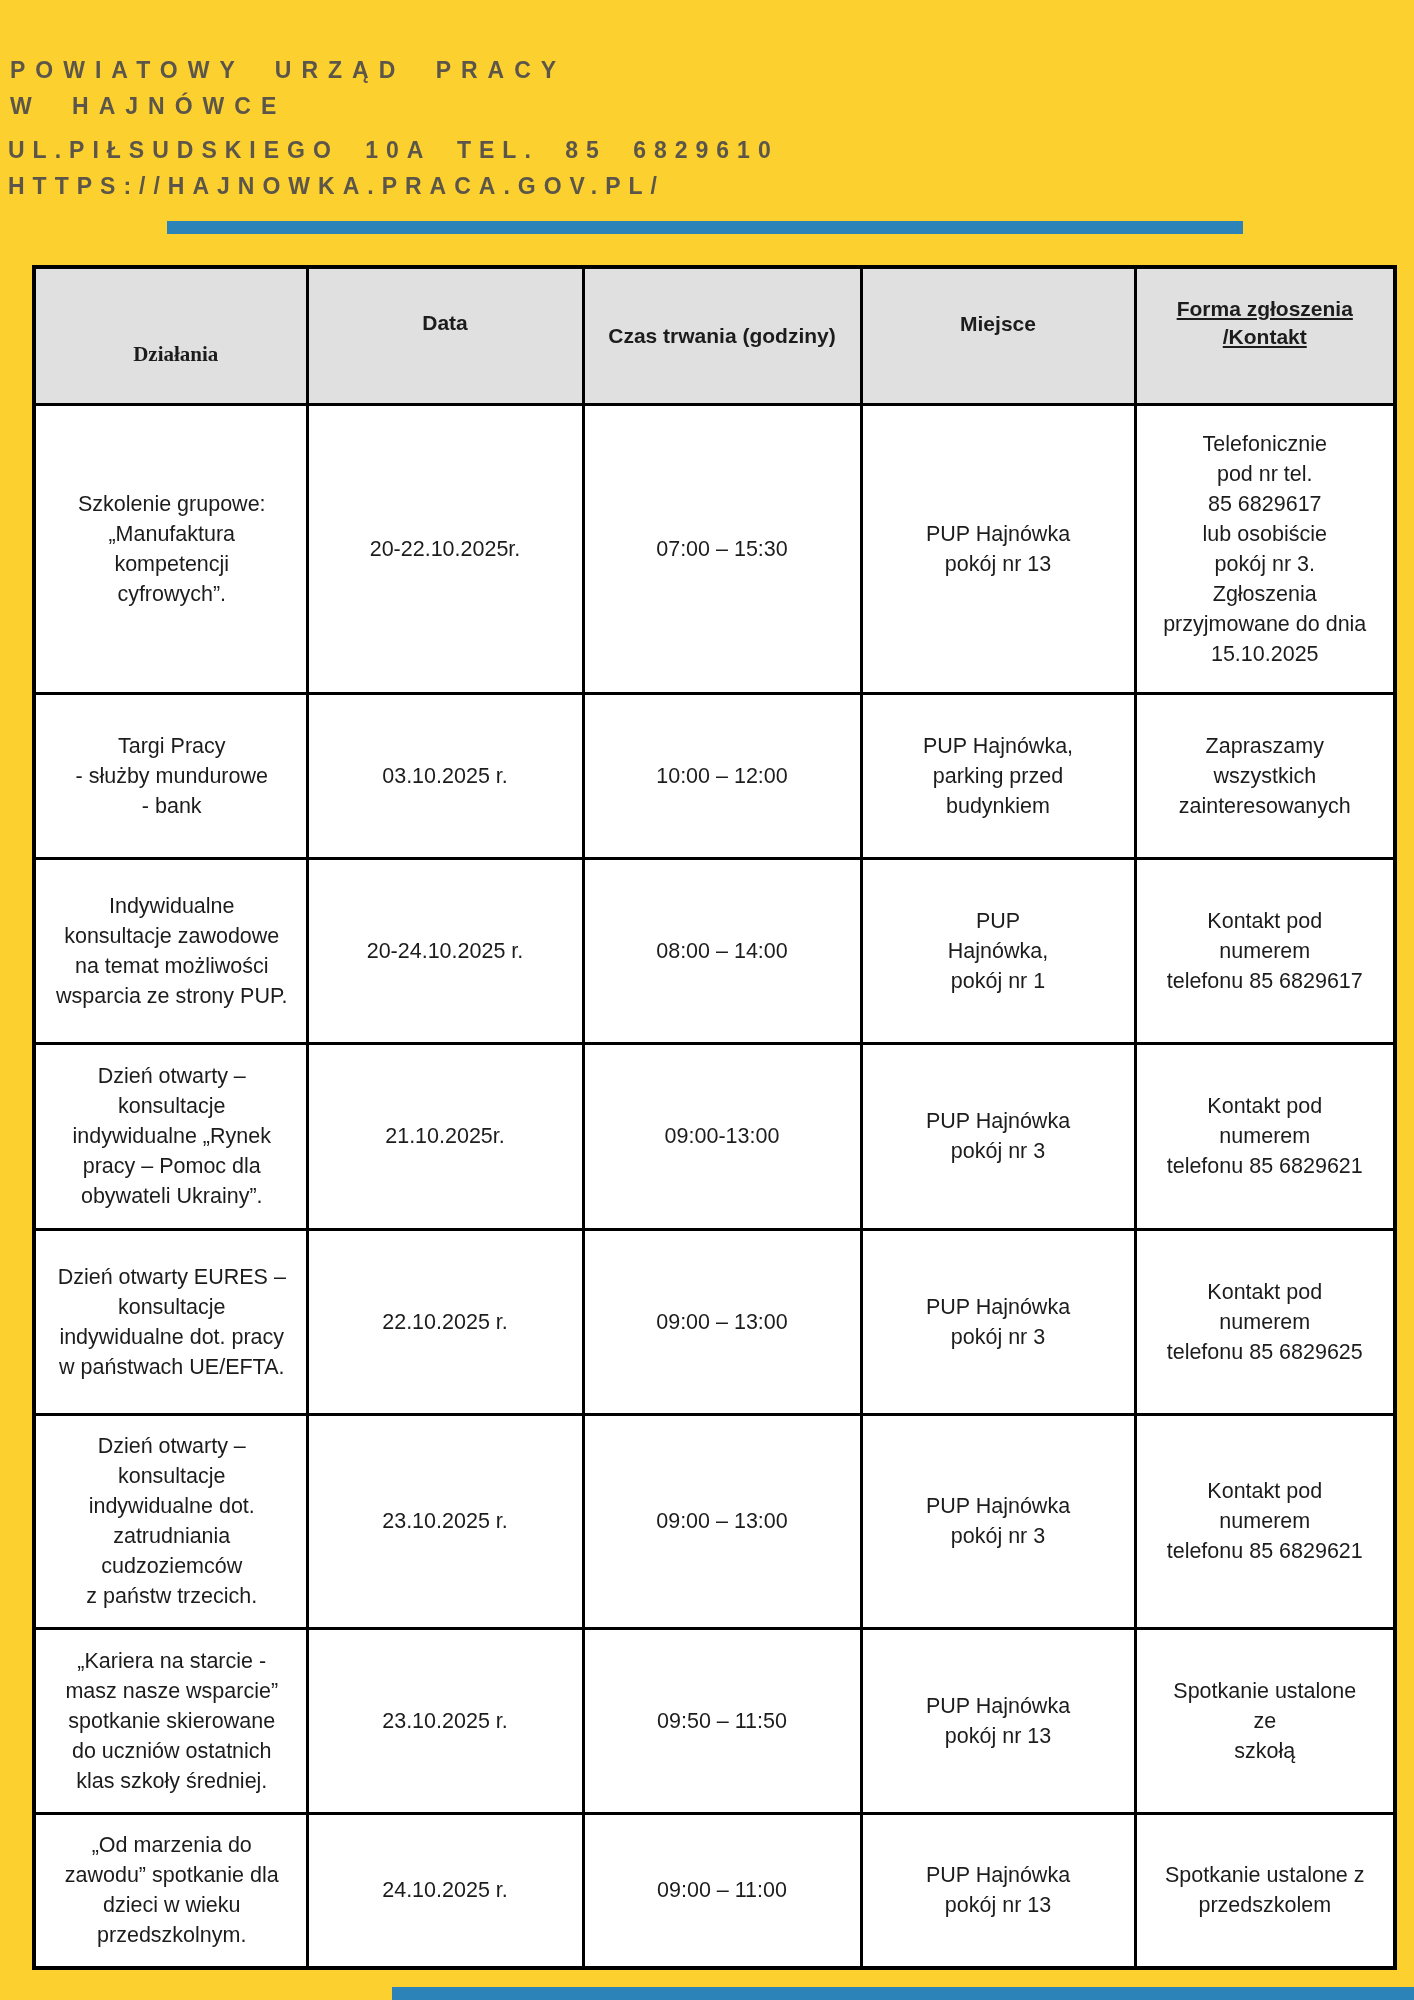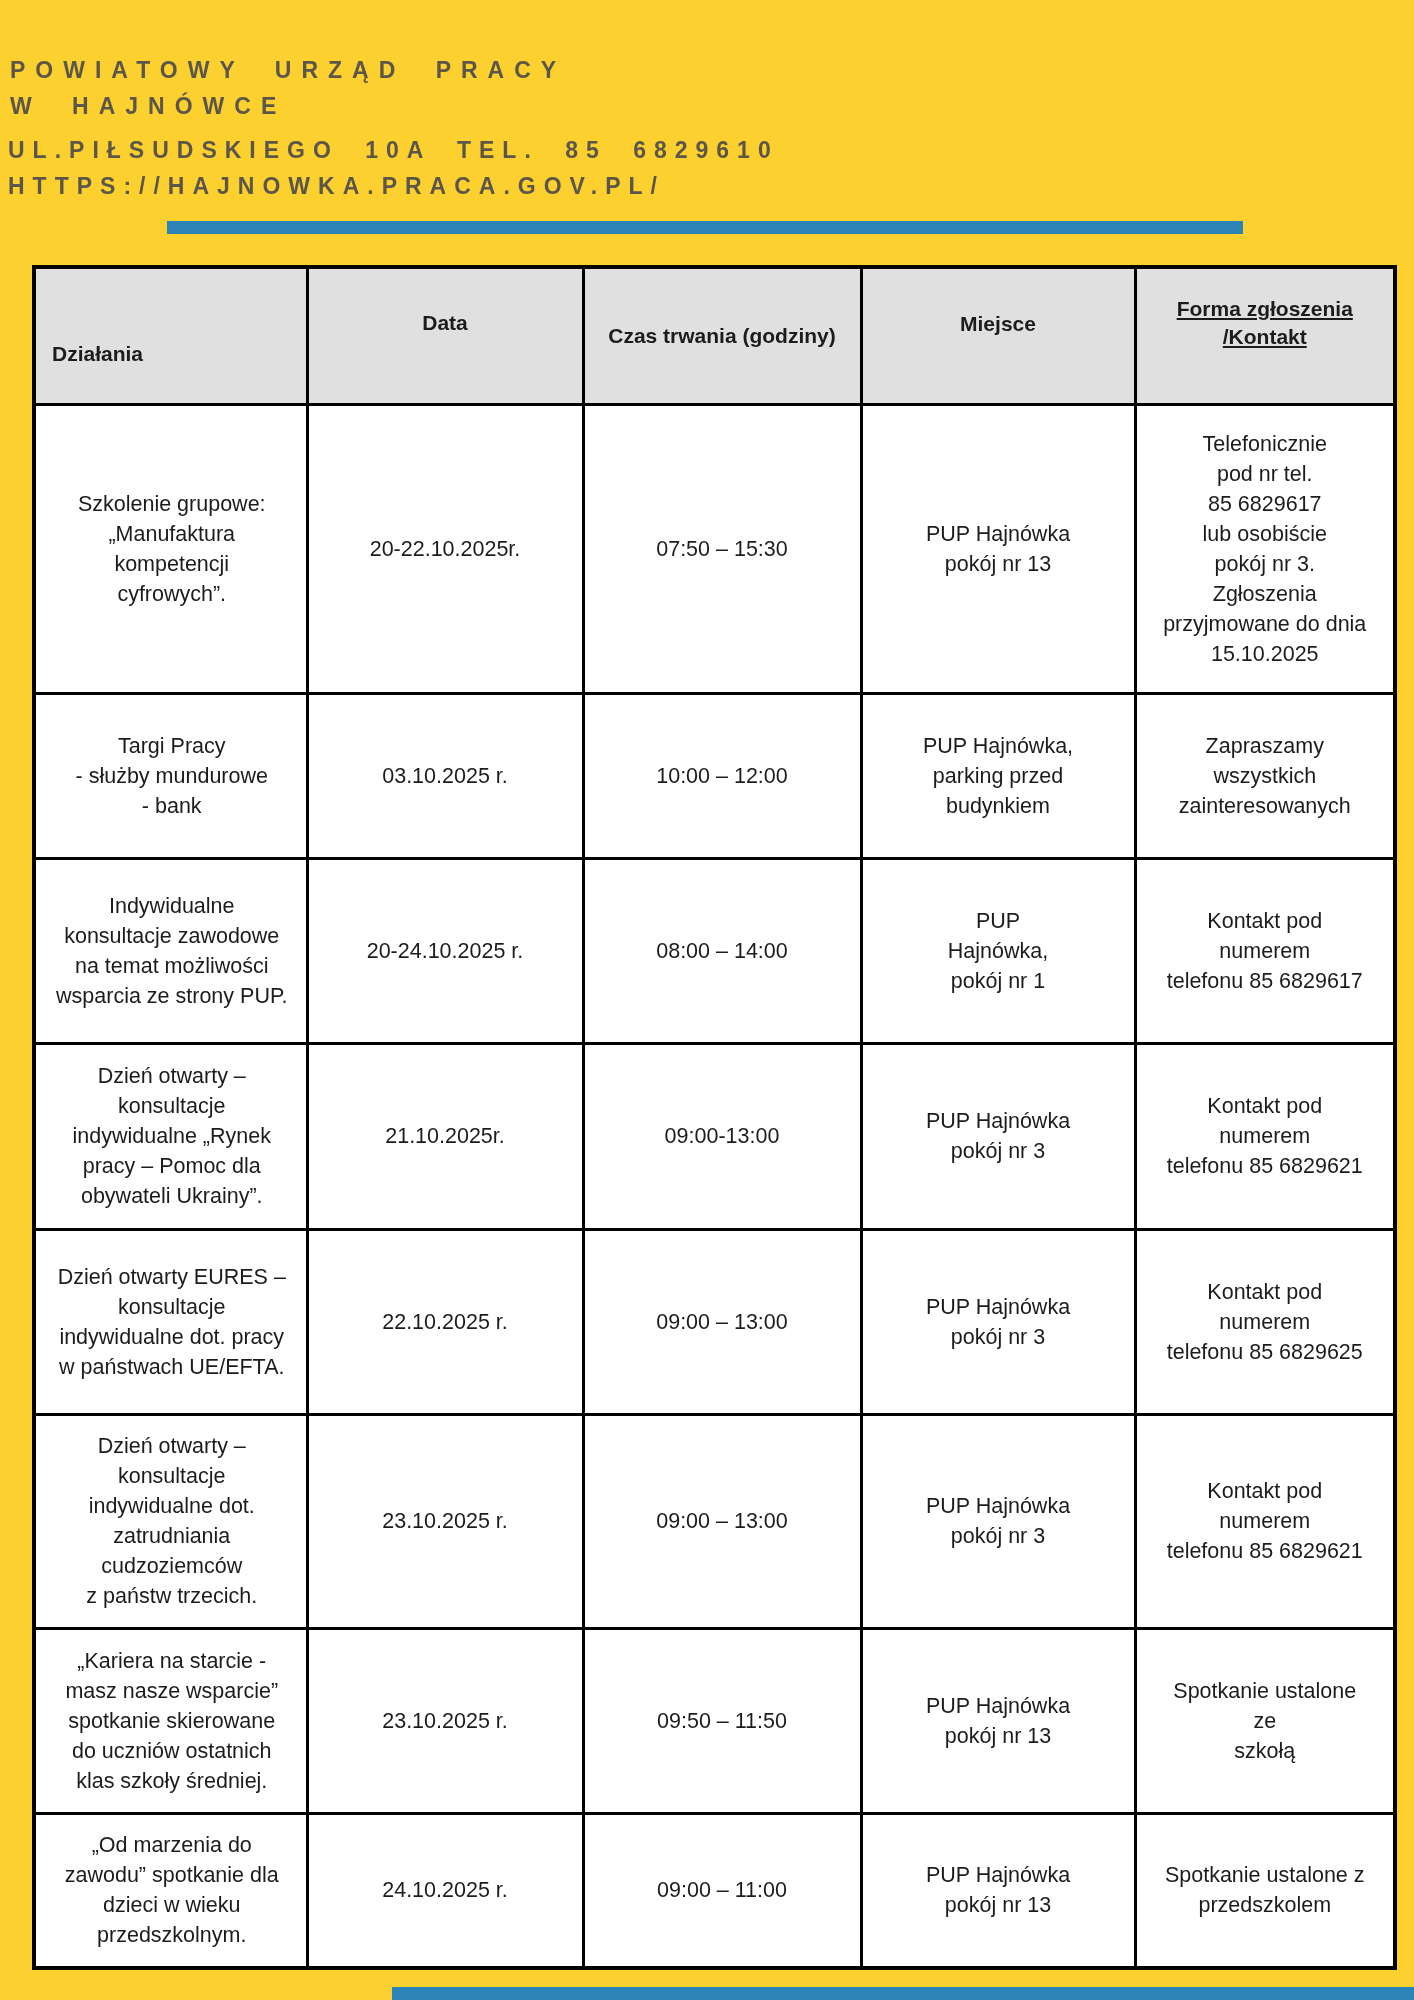--- a/index.html
+++ b/index.html
@@ -56,21 +56,21 @@
   }
   thead tr { height: 137px; }
   thead th {
     background: var(--table-header-background, #E0E0E0);
     font-size: 21px;
     font-weight: bold;
     line-height: 28px;
     text-align: center;
     padding: 4px 6px;
   }
-  thead th:nth-child(1) { width: 273px; text-align: left; padding-left: 16px; padding-top: 40px; }
+  thead th:nth-child(1) { width: 273px; text-align: center; padding-left: 16px; padding-top: 40px; font-family: Liberation Serif, serif; }
   thead th:nth-child(2) { width: 276px; padding-bottom: 30px; }
   thead th:nth-child(3) { width: 278px; }
   thead th:nth-child(4) { width: 274px; padding-bottom: 28px; }
   thead th:nth-child(5) { width: 260px; padding-bottom: 30px; text-decoration: underline; }
 
   td {
     font-size: 21.5px;
     line-height: 30px;
     text-align: center;
     padding: 6px 25px;
@@ -115,21 +115,21 @@
 /Kontakt</th>
         </tr>
     </thead>
     <tbody>
         <tr>
           <td>Szkolenie grupowe:
 „Manufaktura
 kompetencji
 cyfrowych”.</td>
           <td>20-22.10.2025r.</td>
-          <td>07:50 – 15:30</td>
+          <td>07:00 – 15:30</td>
           <td>PUP Hajnówka
 pokój nr 13</td>
           <td>Telefonicznie
 pod nr tel.
 85 6829617
 lub osobiście
 pokój nr 3.
 Zgłoszenia
 przyjmowane do dnia
 15.10.2025</td>

